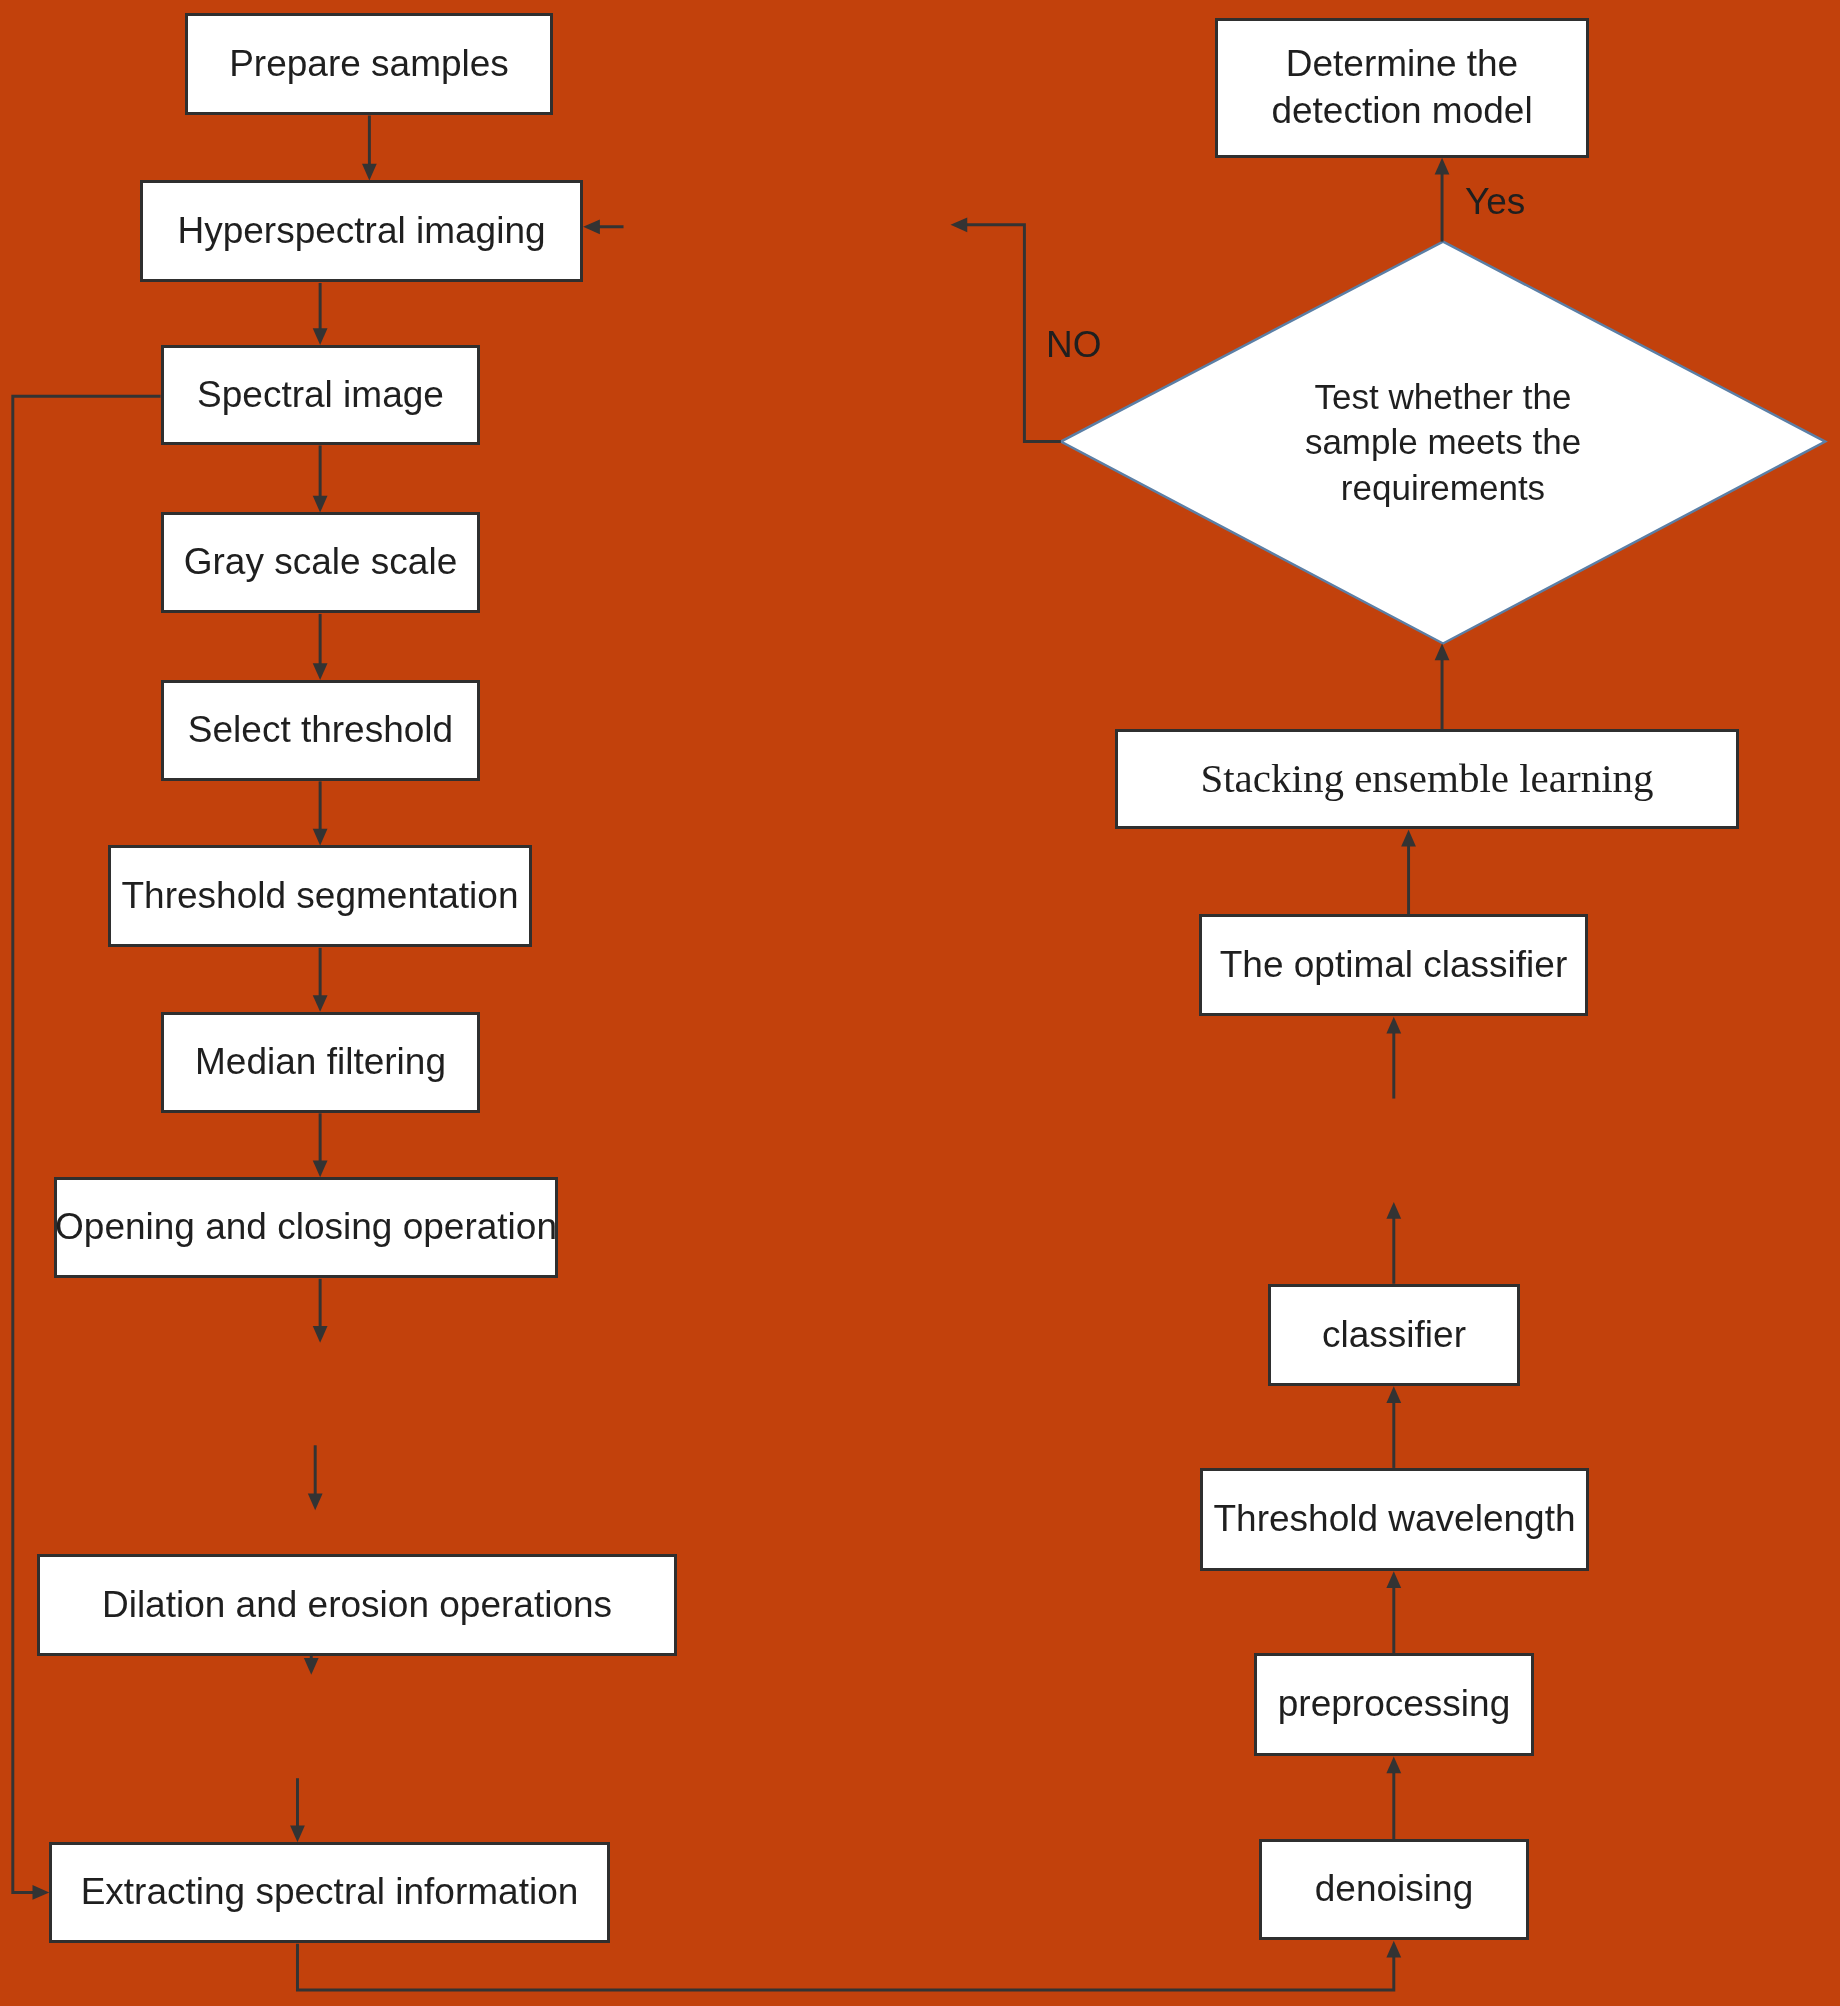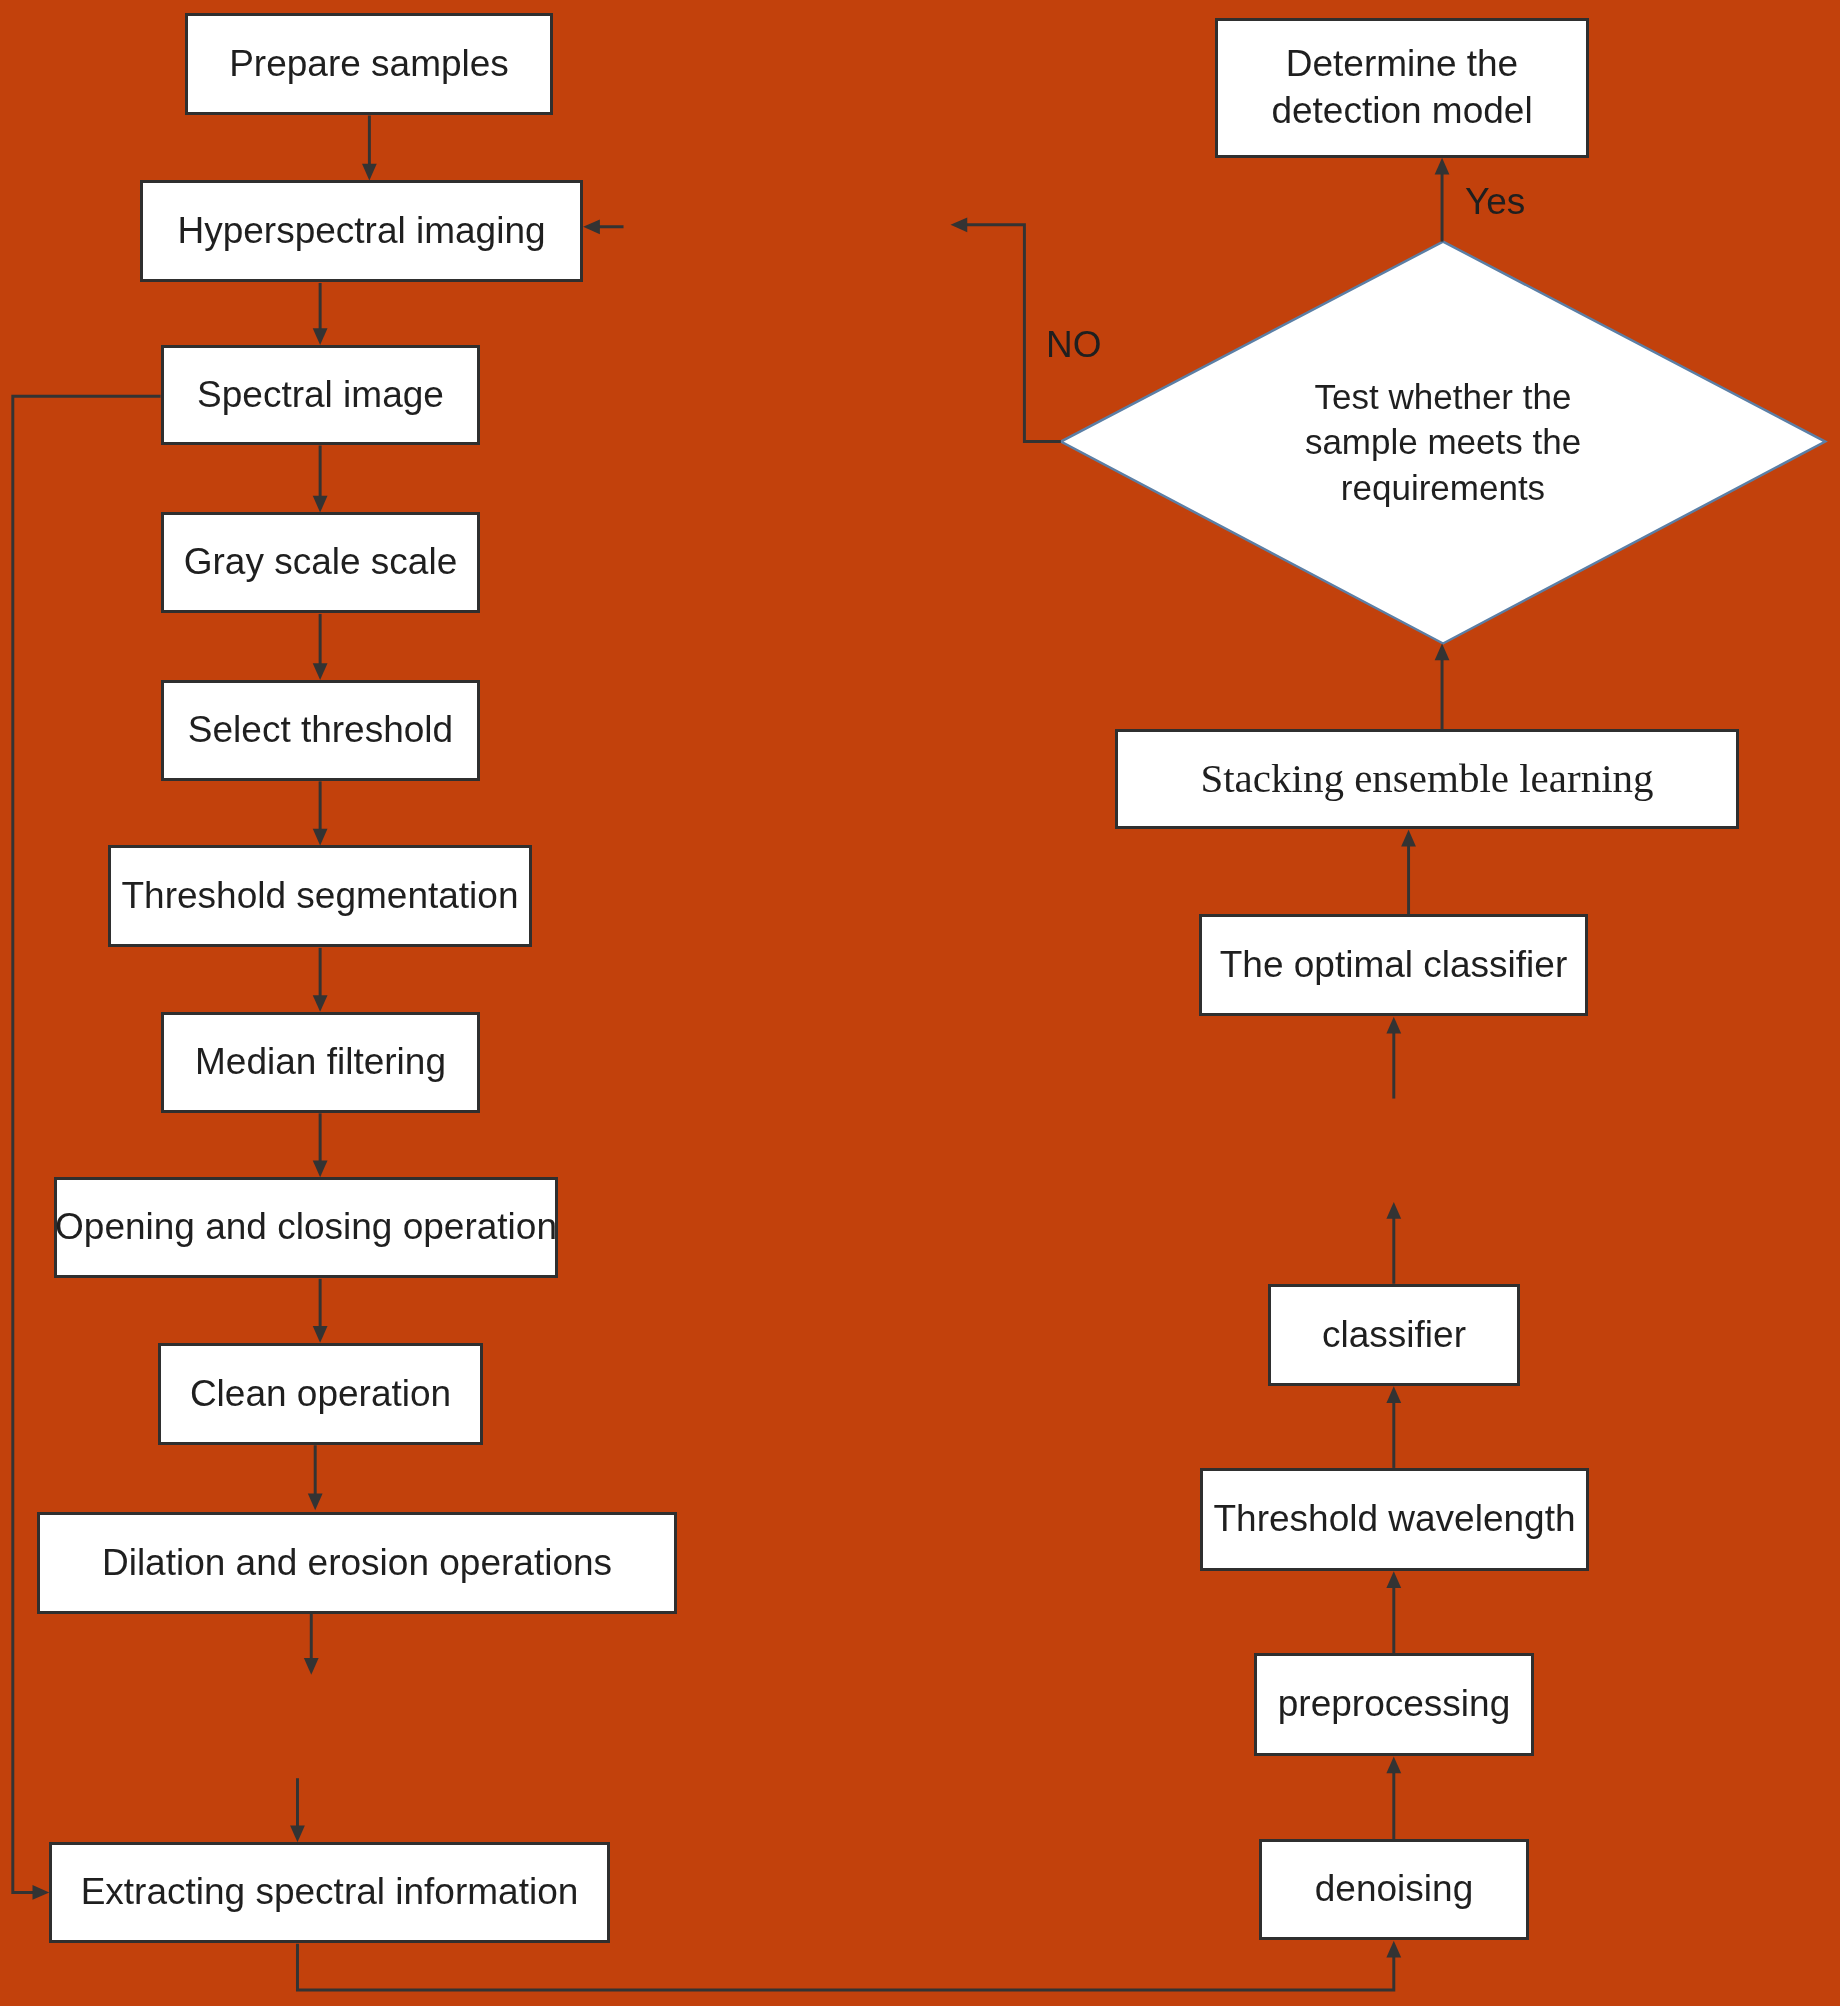--- a/index.html
+++ b/index.html
@@ -114,23 +114,22 @@
   <div class="node nowrap" style="left:161px;top:512px;width:319px;height:101px;">Gray scale scale</div>
 
   <div class="node nowrap" style="left:161px;top:680px;width:319px;height:101px;">Select threshold</div>
 
   <div class="node nowrap" style="left:108px;top:845px;width:424px;height:102px;">Threshold segmentation</div>
 
   <div class="node nowrap" style="left:161px;top:1012px;width:319px;height:101px;">Median filtering</div>
 
   <div class="node nowrap" style="left:54px;top:1177px;width:504px;height:101px;">Opening and closing operation</div>
 
-  <div class="node nowrap" style="left:158px;top:1343px;width:325px;height:102px;">Clean operation</div>
 
-  <div class="node nowrap" style="left:37px;top:1512px;width:640px;height:102px;">Dilation and erosion operations</div>
+  <div class="node nowrap" style="left:37px;top:1554px;width:640px;height:102px;">Dilation and erosion operations</div>
 
 
   <div class="node nowrap" style="left:49px;top:1842px;width:561px;height:101px;">Extracting spectral information</div>
 
   <div class="node" style="left:1215px;top:17.7px;width:374px;height:140px;padding:0 29.6px;">Determine the detection model</div>
 
   <div class="diamond-text" style="left:1295px;top:373px;width:296px;height:138px;">Test whether the sample meets the requirements</div>
 
   <div class="node serif nowrap" style="left:1115px;top:729px;width:624px;height:100px;">Stacking ensemble learning</div>
 

